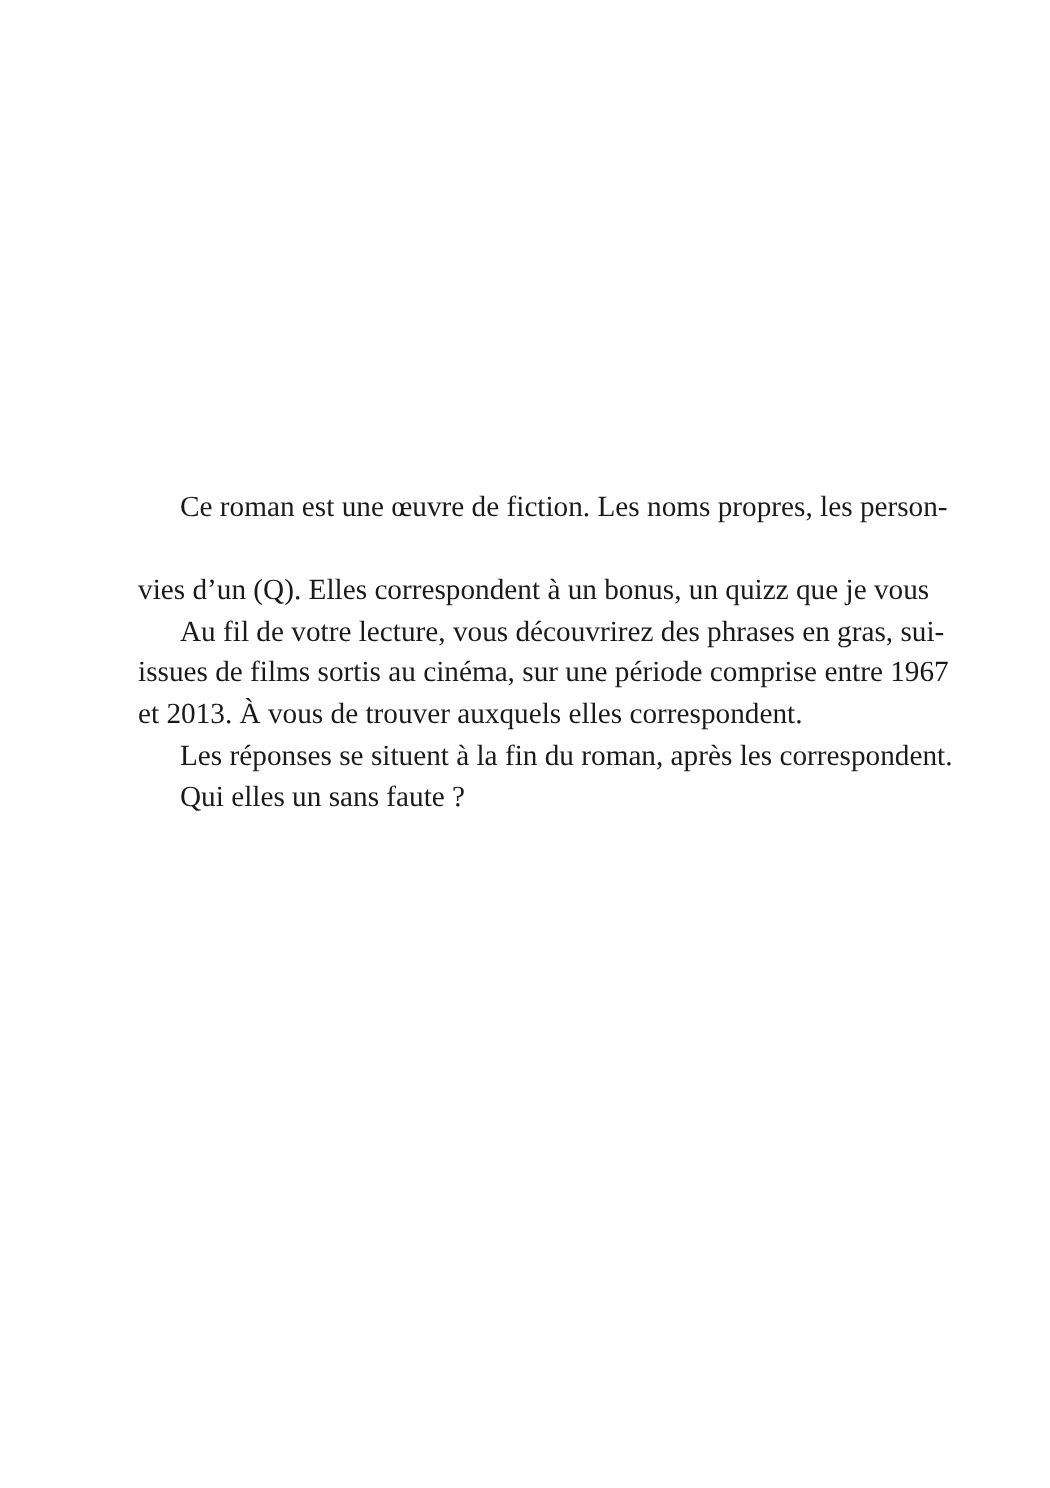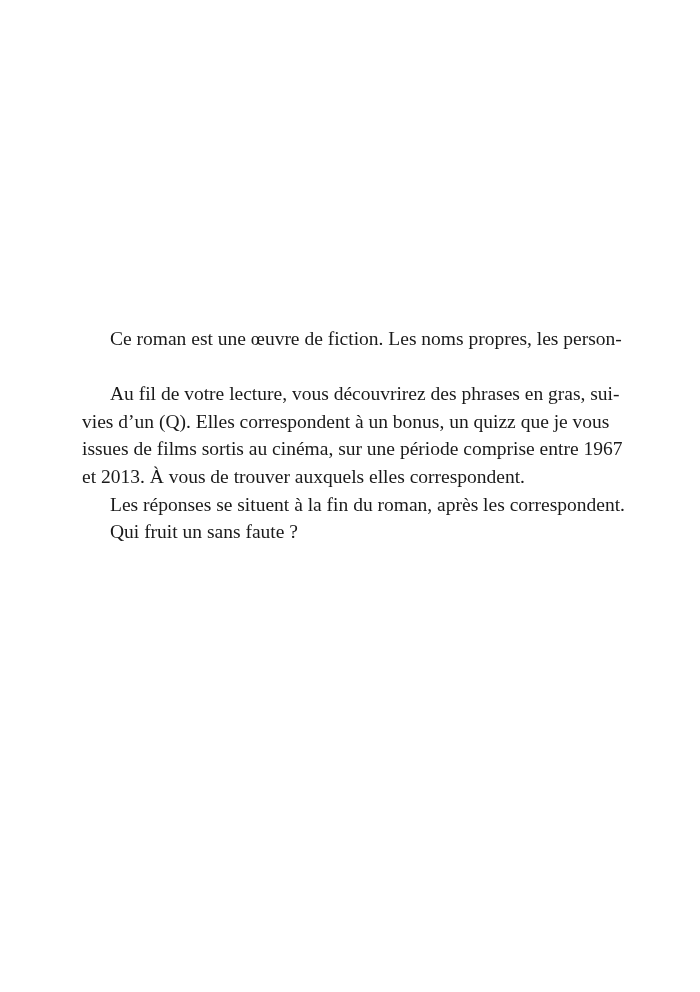--- a/index.html
+++ b/index.html
@@ -10,21 +10,21 @@
     body {
       width: 700px;
       height: 992px;
       position: relative;
       overflow: hidden;
       font-family: "Liberation Serif", "DejaVu Serif", serif;
       color: #1a1a1a;
     }
     .page {
       position: absolute;
-      left: 82px;
+      left: 92px;
       top: 325px;
       width: 512px;
       font-family: Liberation Serif, serif;
     }
     .paragraph {
       margin: 0;
     }
     .line {
       display: block;
       font-size: 19.5px;
@@ -50,27 +50,27 @@
 
 <div class="page">
 
   <p class="paragraph">
     <span class="line indent">Ce roman est une œuvre de fiction. Les noms propres, les person-</span>
   </p>
 
   <div class="gap"></div>
 
   <p class="paragraph">
+    <span class="line">vies d’un (Q). Elles correspondent à un bonus, un quizz que je vous</span>
     <span class="line indent">Au fil de votre lecture, vous découvrirez des phrases en gras, sui-</span>
-    <span class="line">vies d’un (Q). Elles correspondent à un bonus, un quizz que je vous</span>
     <span class="line">issues de films sortis au cinéma, sur une période comprise entre 1967</span>
     <span class="line last">et 2013. À vous de trouver auxquels elles correspondent.</span>
   </p>
 
   <p class="paragraph">
     <span class="line indent last">Les réponses se situent à la fin du roman, après les correspondent.</span>
   </p>
 
   <p class="paragraph">
-    <span class="line indent last">Qui fruit un sans faute ?</span>
+    <span class="line indent last">Qui elles un sans faute ?</span>
   </p>
 
 </div>
 
 </body></html>

